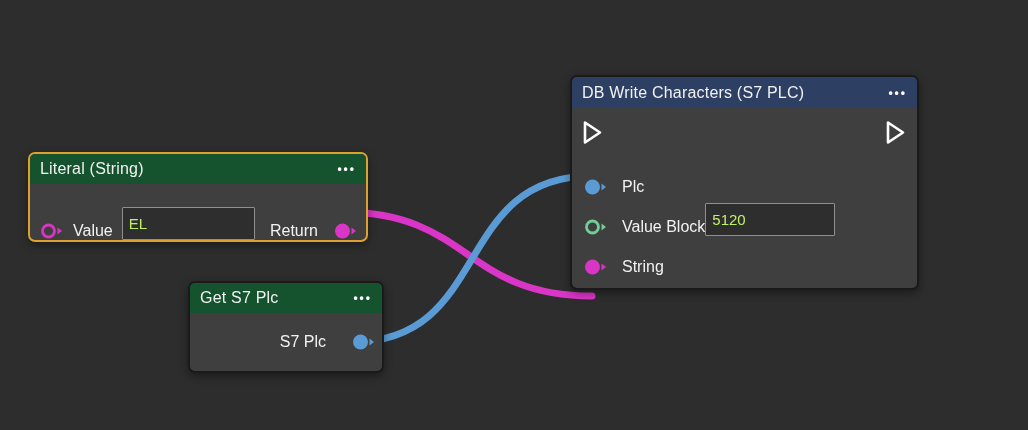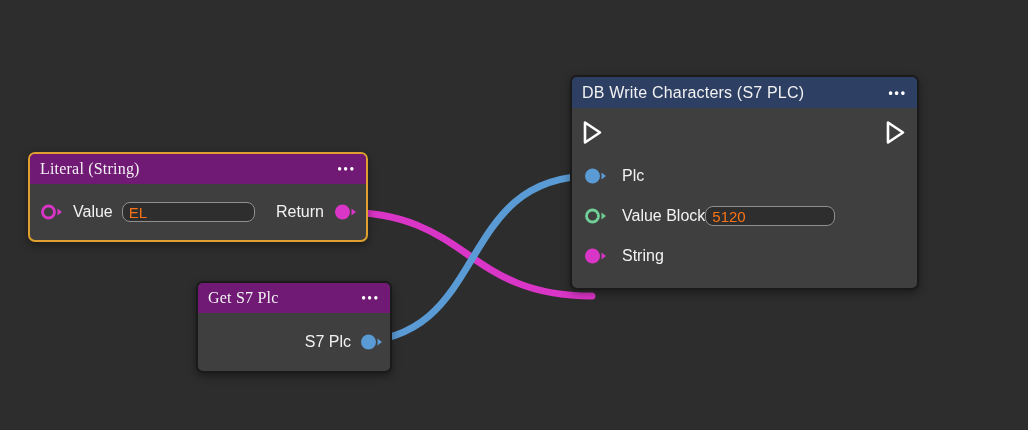--- a/index.html
+++ b/index.html
@@ -43,21 +43,21 @@
   .node.selected { border-color: #dfa02f; }
 
   .node-header {
     display: flex;
     align-items: center;
     padding: 0 10px;
     border-radius: 5px 5px 0 0;
     font-size: 16px;
     text-align: center;
   }
-  .hdr-green { background: #701a75; font-family: Liberation Serif, serif; }
+  .hdr-green { background: #14532d; }
   .hdr-navy  { background: #2d3f63; }
   .node-title {
     white-space: nowrap;
     letter-spacing: .2px;
   }
   .ellipsis {
     margin-left: auto;
     font-size: 12px;
     font-weight: bold;
     letter-spacing: 2px;
@@ -71,54 +71,54 @@
     display: flex;
     align-items: center;
     font-size: 16px;
   }
   .port { flex: 0 0 auto; display: block; }
   .lbl  { white-space: nowrap; }
 
   .nfield {
     background: #2e2e2e;
     border: 1px solid #8f8f8f;
-    border-radius: 8px;
-    color: #f97316;
+    border-radius: 1px;
+    color: #bef264;
     font-family: "Liberation Sans", sans-serif;
     font-size: 15px;
-    height: 20px;
+    height: 33px;
     padding: 0 6px;
     box-sizing: border-box;
     outline: none;
   }
 
   
   #node-literal { left: 28px; top: 152px; width: 340px; }
   #node-literal .node-header { height: 30px; }
-  #node-literal .row { height: 56px; padding: 0 8px 0 10px; }
+  #node-literal .row { height: 56px; padding: 0 8px 0 10px; align-items: flex-end; }
   #node-literal .lbl-value  { margin-left: 9px; }
   #node-literal .nfield     { margin-left: 9px; width: 133px; }
-  #node-literal .lbl-return { margin-left: auto; margin-right: 10px; }
+  #node-literal .lbl-return { margin-left: auto; margin-right: 16px; }
 
   
-  #node-getplc { left: 196px; top: 281px; width: 196px; }
+  #node-getplc { left: 188px; top: 281px; width: 196px; }
   #node-getplc .node-header { height: 30px; }
-  #node-getplc .row { height: 58px; padding: 0 6px; justify-content: flex-end; }
+  #node-getplc .row { height: 58px; padding: 0 6px; justify-content: flex-end; gap: 17px; }
   #node-getplc .lbl { margin-right: 9px; }
 
   
   #node-dbwrite { left: 570px; top: 75px; width: 349px; }
   #node-dbwrite .node-header { height: 31px; }
   #node-dbwrite .node-body { padding-bottom: 12px; }
   #node-dbwrite .row-exec {
     height: 48px;
     padding: 0 10px;
     justify-content: space-between;
   }
-  #node-dbwrite .row-io { height: 40px; padding: 0 10px 0 12px; }
+  #node-dbwrite .row-io { height: 40px; padding: 0 10px 0 12px; align-items: flex-end; }
   #node-dbwrite .row-io .lbl { margin-left: 14px; }
   #node-dbwrite .nfield { width: 130px; }
 </style>
 </head>
 <body>
 
 <div id="canvas">
 
   <svg id="wires">
     <path class="wire wire-magenta" d="M 342,212 C 470,212 464,296 592,296"></path>

